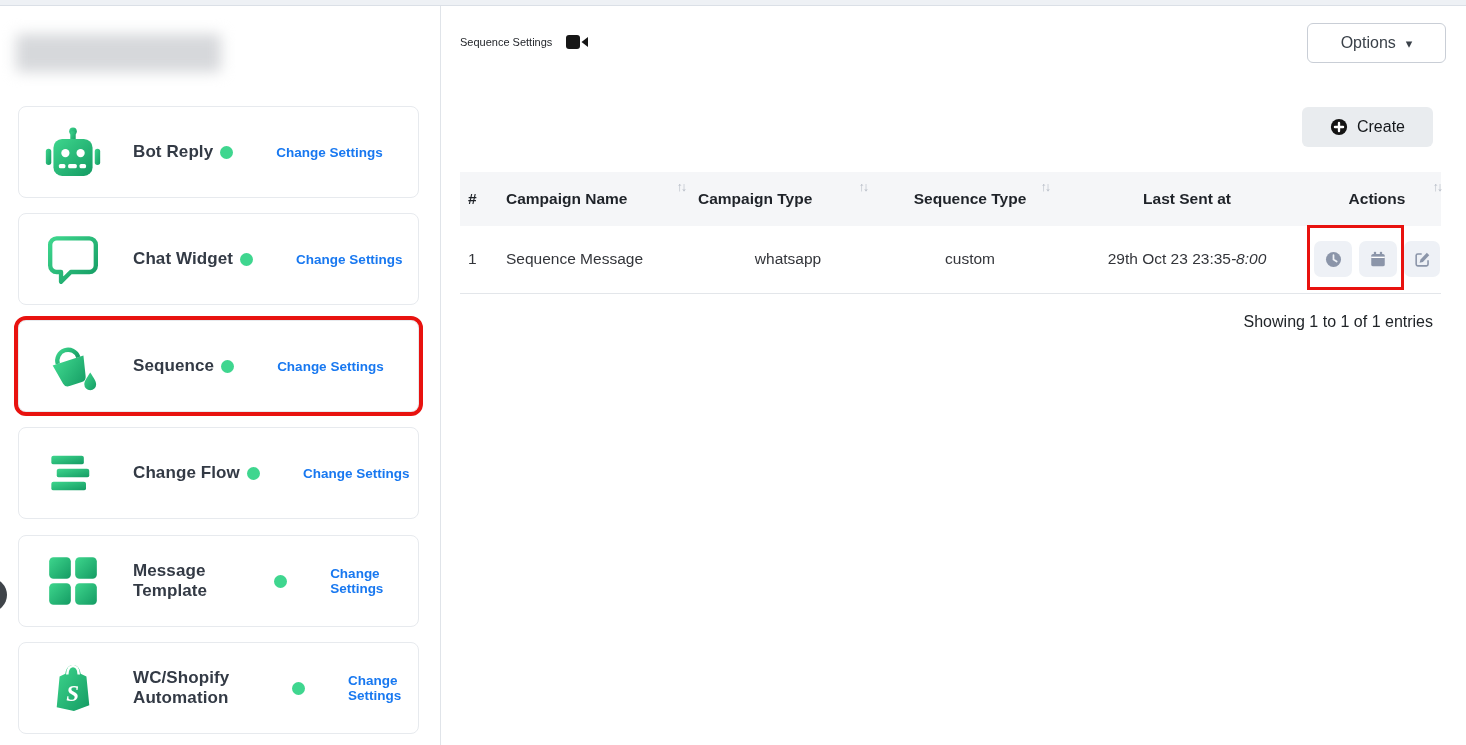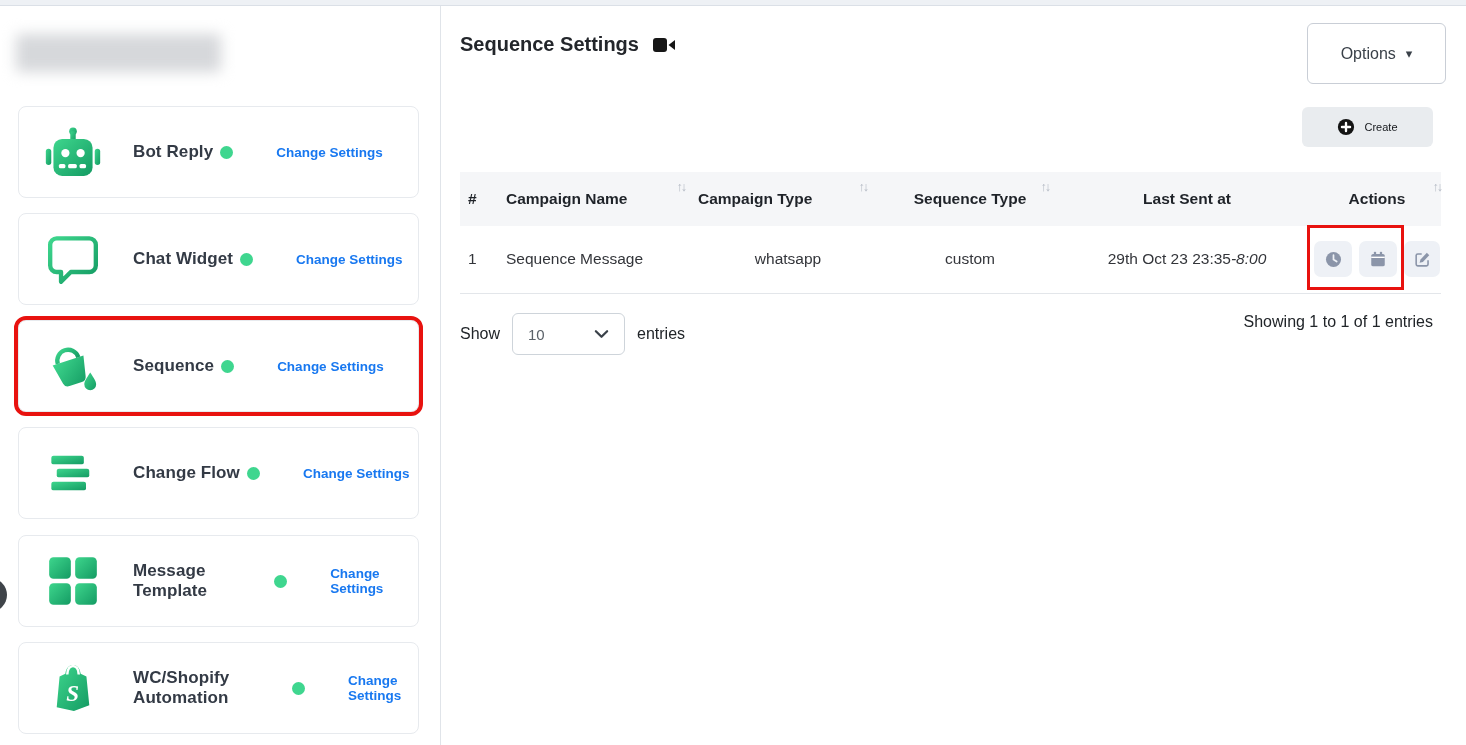--- a/index.html
+++ b/index.html
@@ -22,29 +22,29 @@
   .card-text{display:flex;flex-direction:row;gap:7px;}
   .card-title{font-size:17px;font-weight:700;color:#333a45;letter-spacing:.1px;}
   .card-link{display:flex;align-items:center;gap:11px;}
   .dot{width:13px;height:13px;border-radius:50%;background:#3fd68f;flex:0 0 13px;}
   .cs-link{font-size:13.5px;font-weight:700;color:#1878f0;text-decoration:none;cursor:pointer;margin-left:32px;}
   .edge-fab{position:absolute;left:-27px;top:578px;width:34px;height:34px;border-radius:50%;background:#3f4449;}
 
   
   .main{position:absolute;left:441px;top:6px;width:1025px;height:739px;}
   .page-title-row{position:absolute;left:19px;top:27px;display:flex;align-items:center;gap:14px;}
-  .page-title{font-size:20px;font-weight:700;color:#23262b;}
-  .options-btn{position:absolute;top:17px;right:20px;width:139px;height:61px;background:#fff;border:1px solid #c9ced6;
+  .page-title{font-size:11px;font-weight:400;color:#23262b;}
+  .options-btn{position:absolute;top:17px;right:20px;width:139px;height:40px;background:#fff;border:1px solid #c9ced6;
     border-radius:6px;font-size:16px;color:#3a4149;display:flex;align-items:center;justify-content:center;gap:10px;
     cursor:pointer;font-family:inherit;}
   .search-input{position:absolute;left:19px;top:90px;width:193px;height:61px;border:1px solid #ced4da;border-radius:8px;
     box-sizing:border-box;padding:0 16px;font-size:15.5px;color:#333;font-family:inherit;outline:none;}
   .search-input::placeholder{color:#9aa0a6;}
   .create-btn{position:absolute;top:101px;right:33px;width:131px;height:40px;background:#e9ecef;border:none;border-radius:6px;
-    font-size:11px;color:#15181c;display:flex;align-items:center;justify-content:center;gap:9px;cursor:pointer;font-family:inherit;}
+    font-size:16px;color:#15181c;display:flex;align-items:center;justify-content:center;gap:9px;cursor:pointer;font-family:inherit;}
 
   
   .table-wrap{position:absolute;left:19px;top:166px;width:962px;}
   table{width:100%;border-collapse:collapse;font-size:15.5px;color:#33353a;table-layout:fixed;}
   thead tr{background:#f5f6f8;height:54px;}
   th{font-weight:700;color:#1f2329;position:relative;font-size:15.5px;}
   th.c-idx{width:36px;text-align:left;padding-left:8px;}
   th.c-name{width:190px;text-align:left;}
   th.c-ctype{width:180px;text-align:left;}
   th.c-stype{width:180px;text-align:center;}
@@ -323,29 +323,17 @@
                   </svg>
                 </span>
               </button>
             </div>
           </td>
         </tr>
       </tbody>
     </table>
   </div>
 
-  <div class="show-row">
-    <span>Show</span>
-    <div class="page-size">
-      <span>10</span>
-      <span style="display:flex;">
-        <svg width="15" height="10" viewBox="0 0 16 10">
-          <path d="M2 2 l6 6 6 -6" stroke="#3a4149" stroke-width="2.4" fill="none" stroke-linecap="round" stroke-linejoin="round"></path>
-        </svg>
-      </span>
-    </div>
-    <span>entries</span>
-  </div>
 
   <div class="showing-text">Showing 1 to 1 of 1 entries</div>
 
 
 </main>
 
 </body></html>

